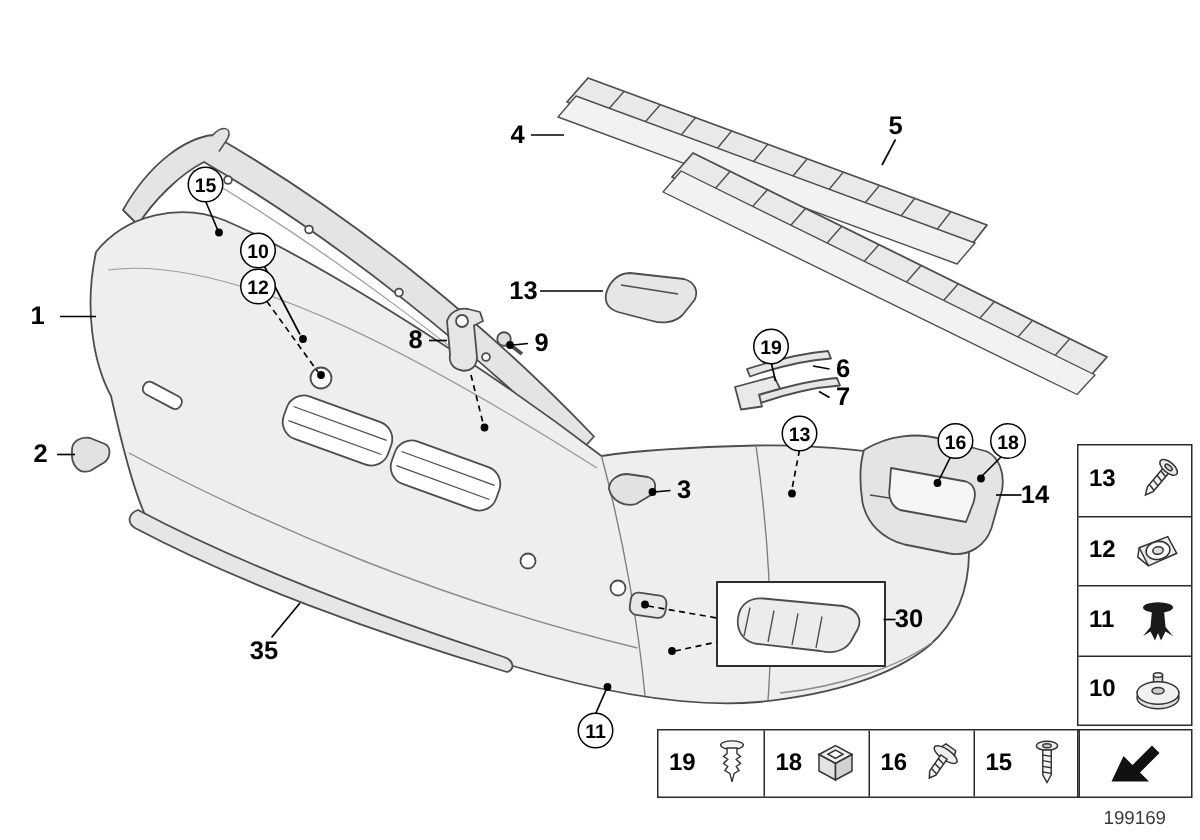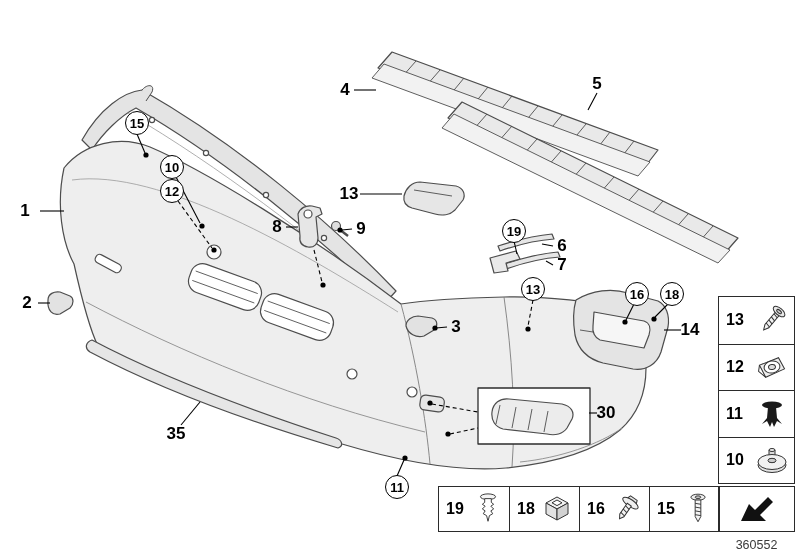--- a/index.html
+++ b/index.html
@@ -290,15 +290,15 @@
   </div>
 
   <div class="dirbox">
     <span style="display:flex">
       <svg width="44" height="34" viewBox="0 0 44 34">
         <path d="M6 29 L14 12 L20 18 L33 5 L38 10 L25 23 L31 29 Z" fill="#111111"></path>
       </svg>
     </span>
   </div>
 
-  <div class="dwgnum">360552</div>
+  <div class="dwgnum">199169</div>
 
 </div>
 
 </body></html>

